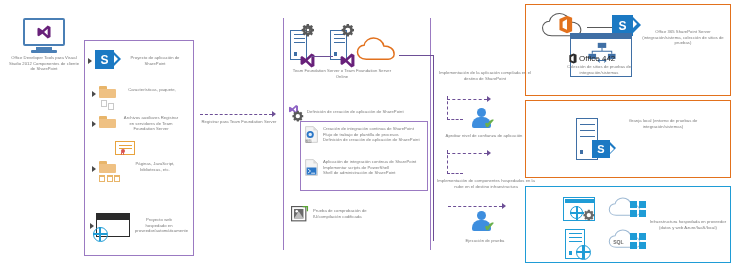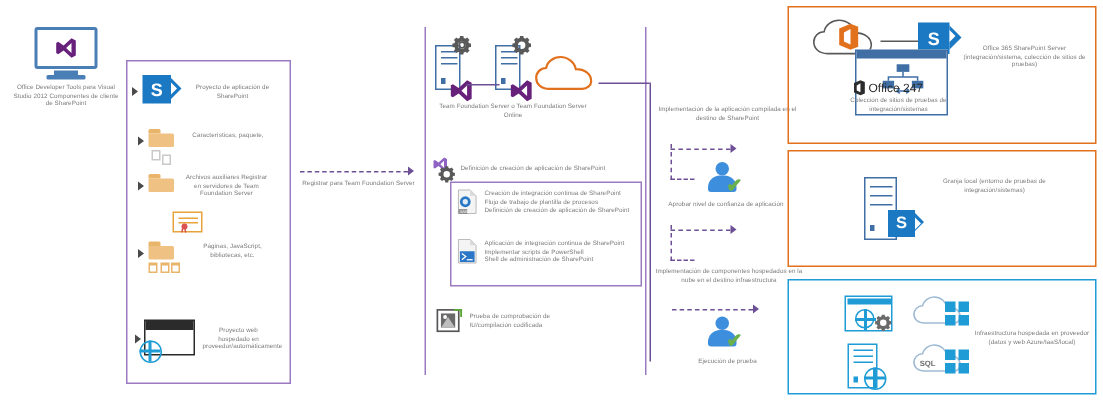--- a/index.html
+++ b/index.html
@@ -354,21 +354,21 @@
     <rect x="24" y="14" width="9" height="6" fill="#3f6fa5"></rect>
     <path d="M17 7 v4 M5.5 14 v-3 h23 v3" fill="none" stroke="#3f6fa5" stroke-width="1.2"></path>
     <path d="M12 22 h10 M12 22 l2.5 -2 M12 22 l2.5 2 M22 22 l-2.5 -2 M22 22 l-2.5 2" stroke="#3f6fa5" stroke-width="1.2" fill="none"></path>
   </svg>
 </div>
 <div class="abs" style="left:568px; top:53px; display:flex; align-items:center;">
   <svg width="9" height="11" viewBox="0 0 20 24">
     <path d="M12.5 1 L3 5 V19 L12.5 23 L19 20.5 V3.5 Z" fill="#2b2b2b"></path>
     <path d="M12.5 5.5 L7 8.5 V16 L12.5 18.5 Z" fill="#fff"></path>
   </svg>
-  <span style="font-size:8px;color:#2b2b2b;margin-left:2px;">Office 247</span>
+  <span style="font-size:8px;color:#2b2b2b;margin-left:2px;">Office 442</span>
 </div>
 <div class="abs cap" style="left:560px; top:64px; width:78px;">Colección de sitios de pruebas de integración/sistemas</div>
 <div class="abs cap" style="left:641px; top:29px; width:84px;">Office 365 SharePoint Server (integración/sistema, colección de sitios de pruebas)</div>
 
 <div class="abs" id="panelB"></div>
 
 <div class="abs" style="left:576px; top:118px;">
   <div class="srv" style="width:22px;height:42px;">
     <div class="s1" style="width:15px;top:5px;"></div>
     <div class="s2" style="width:15px;top:11px;"></div>

